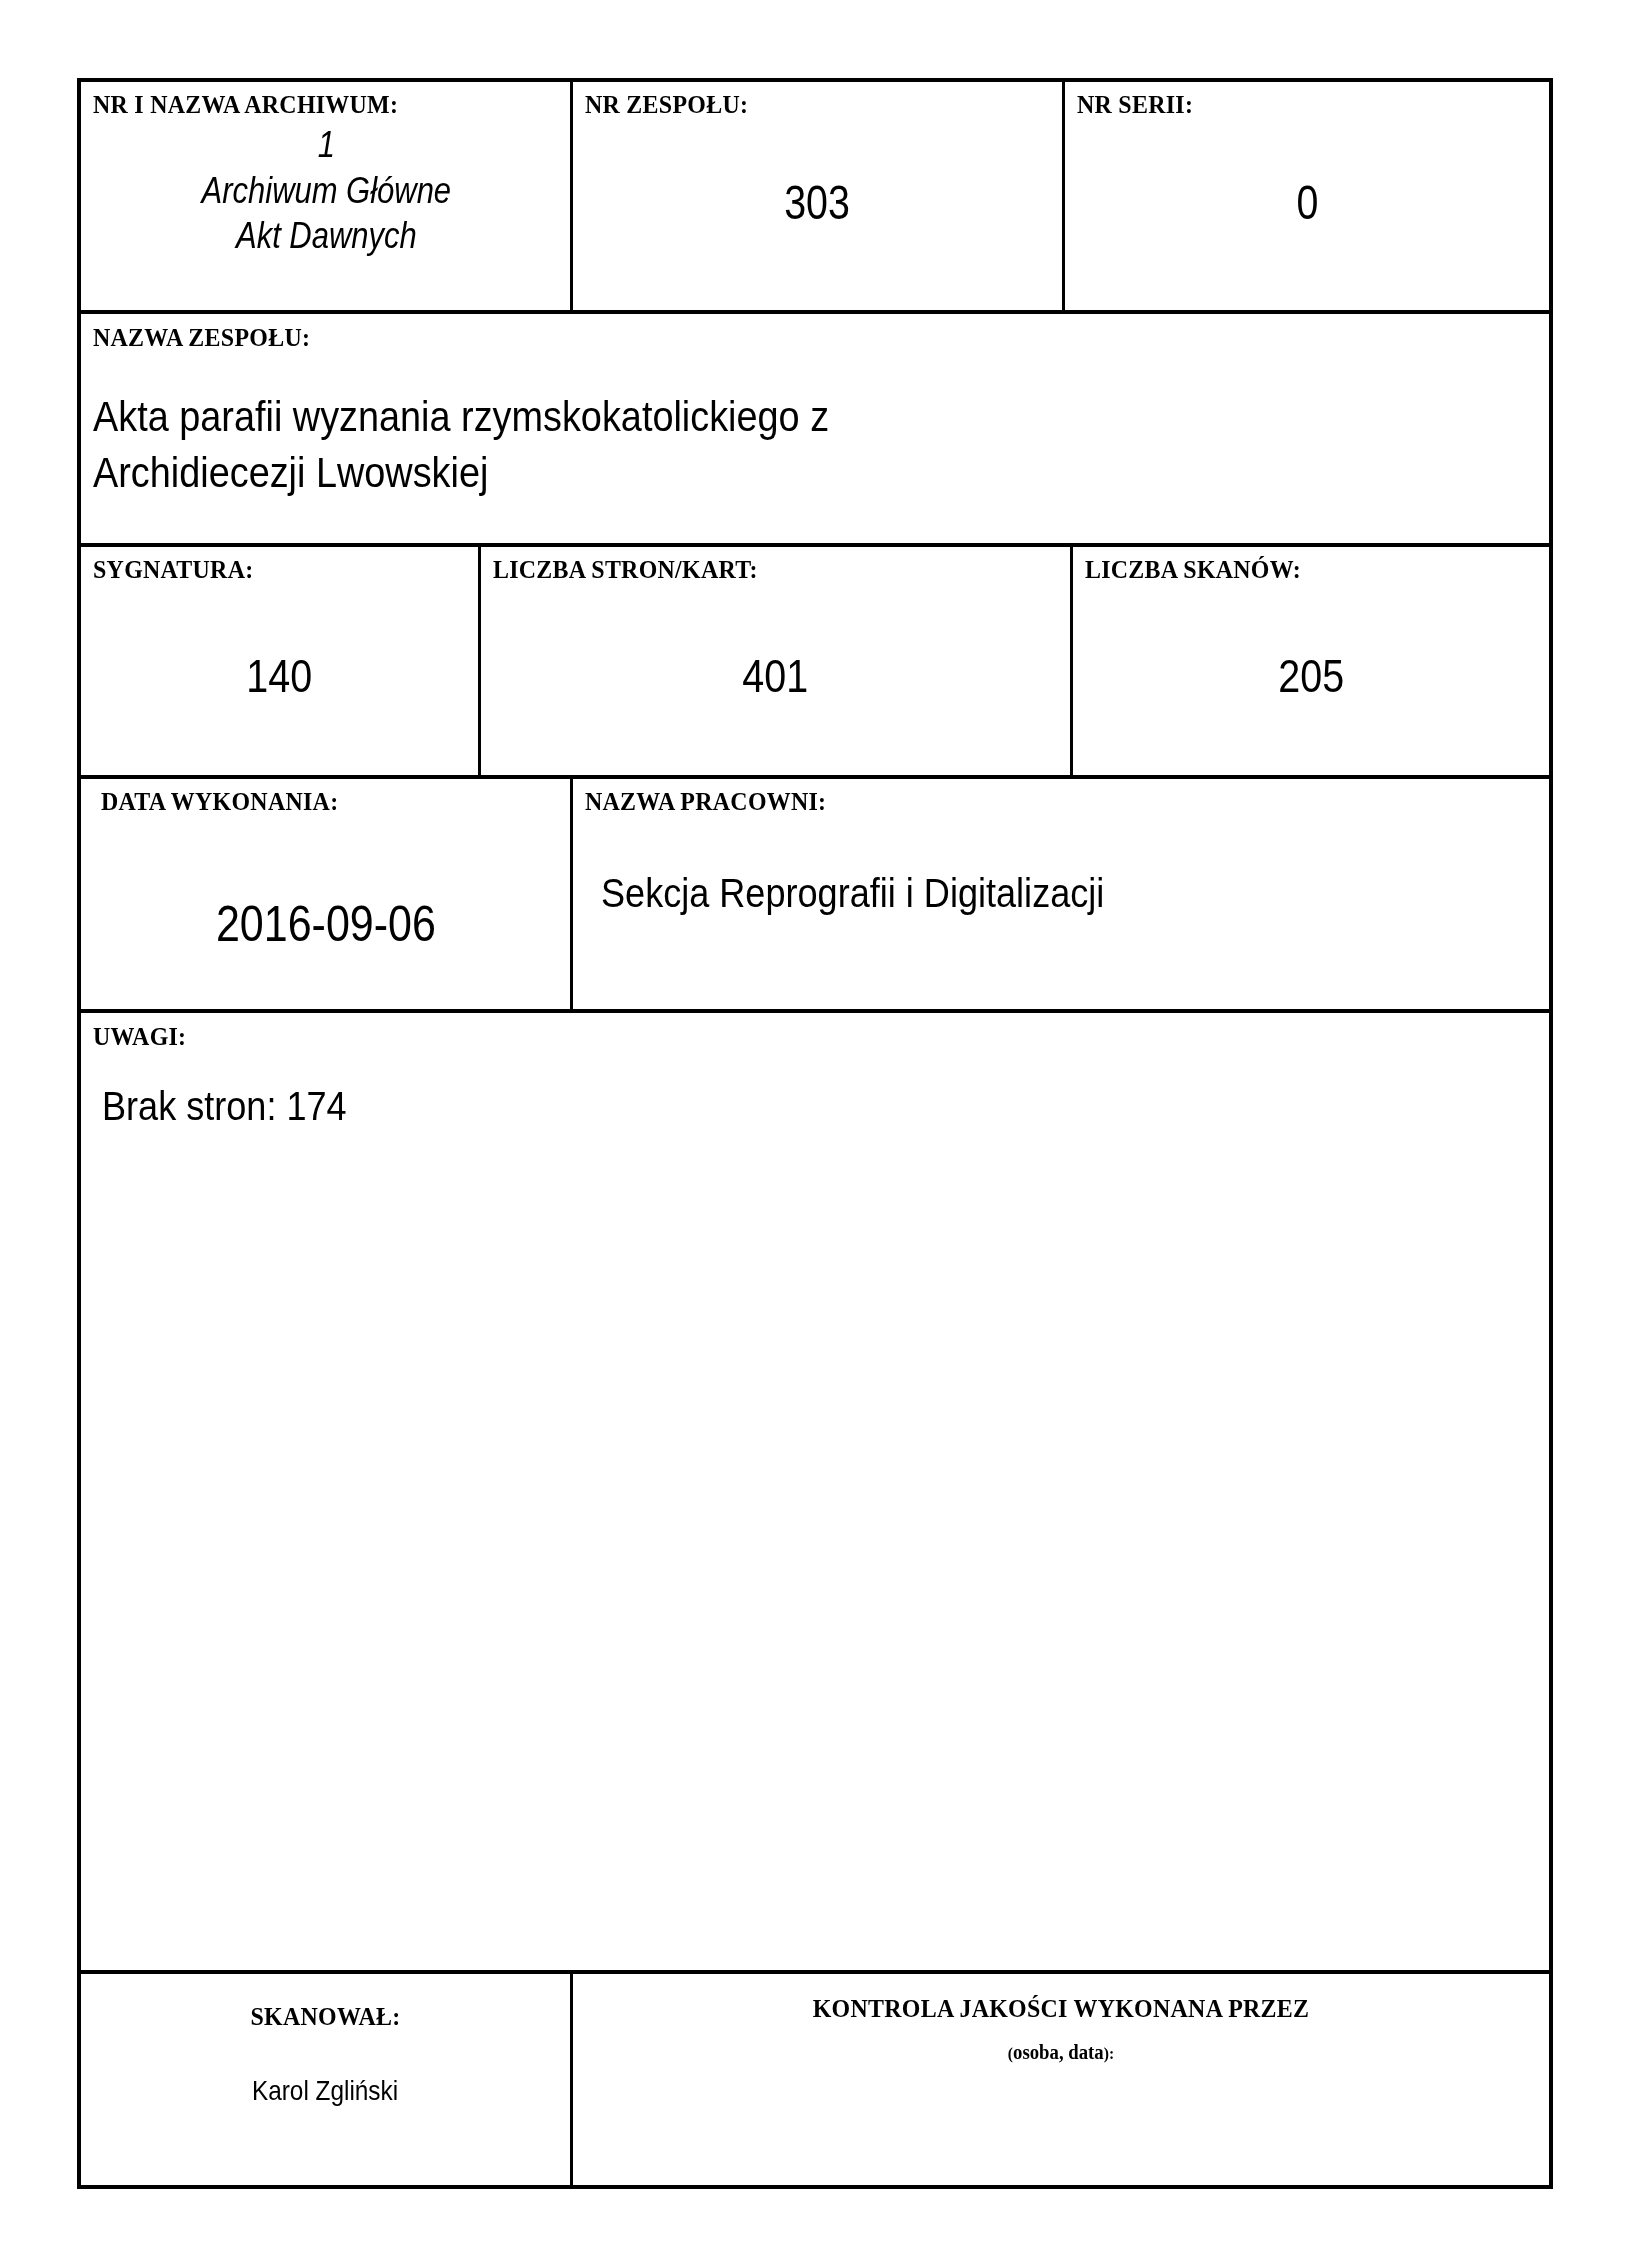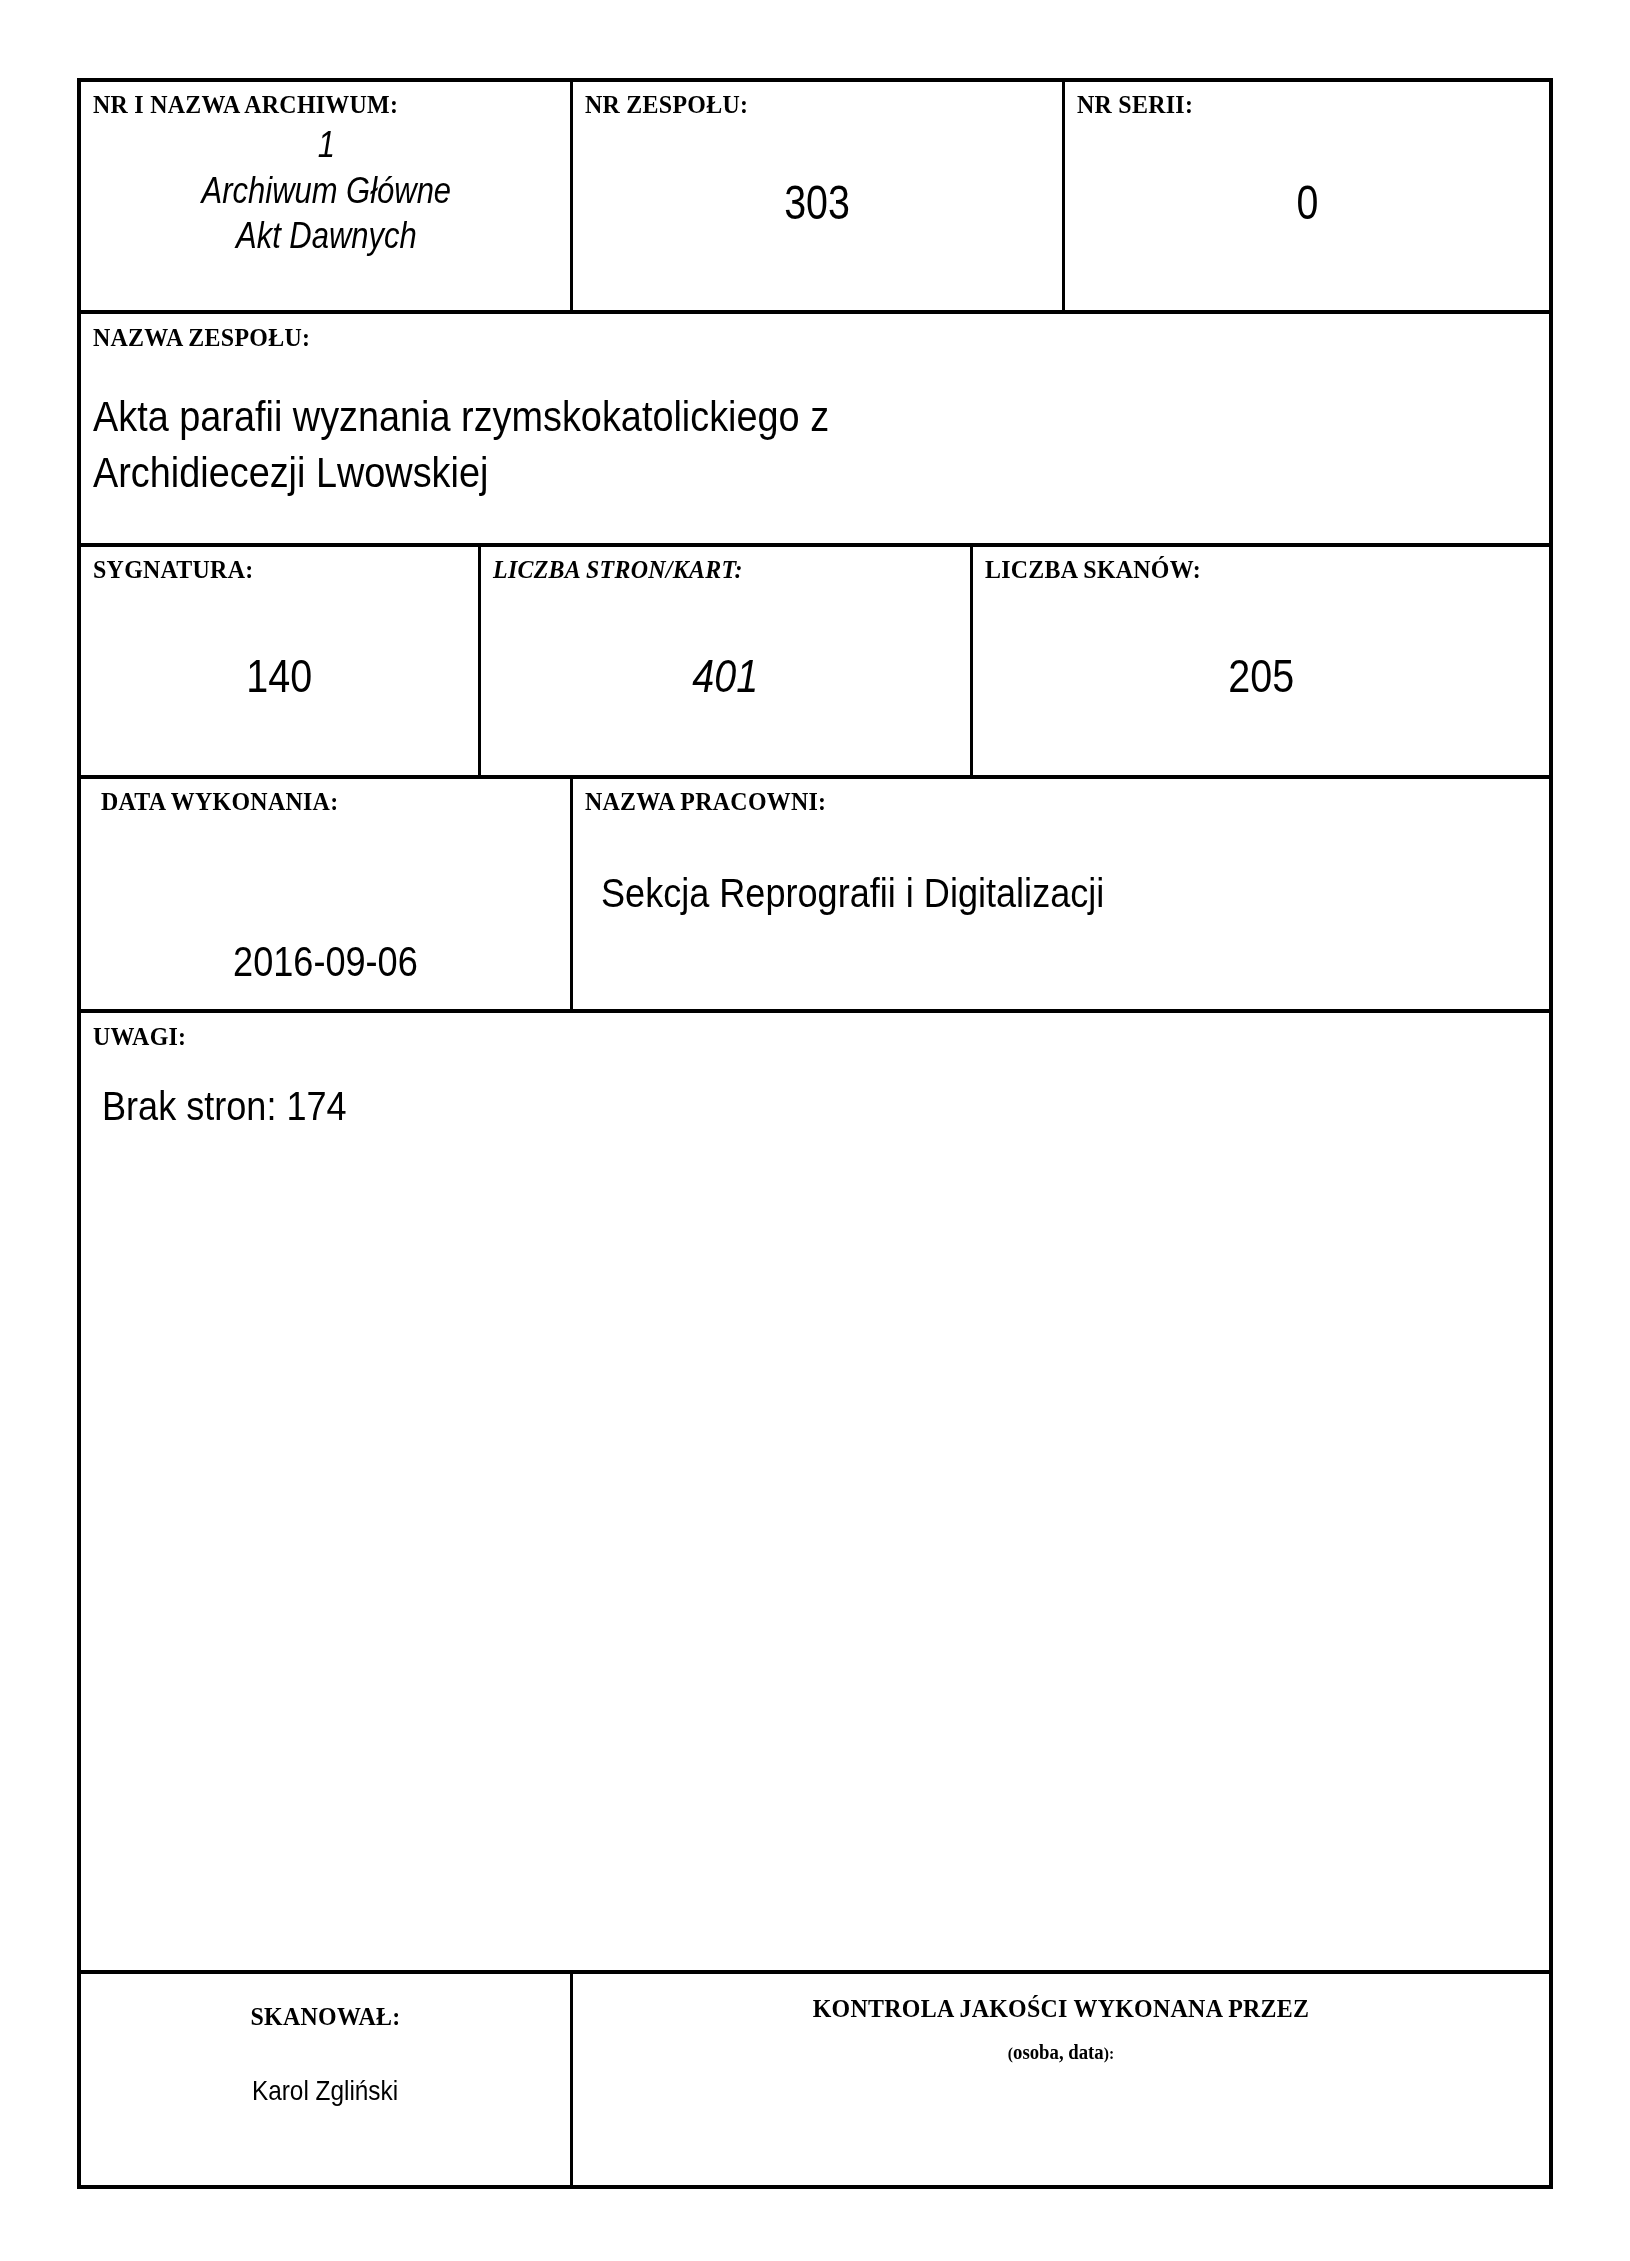--- a/index.html
+++ b/index.html
@@ -109,21 +109,21 @@
     color: #000;
     transform: scaleX(0.88);
     transform-origin: left top;
     width: 113%;
   }
   .zespol-name span { display: block; }
 
   
   .row-3 { height: 233px; }
   .r3c1 { width: 400px; }
-  .r3c2 { width: 492px; font-style: italic; }
+  .r3c2 { width: 592px; }
   .r3c3 { flex: 1; }
 
   .num-center {
     position: absolute;
     left: 0; right: 0;
     top: 56%;
     transform: translateY(-50%);
     text-align: center;
     font-family: "Liberation Sans", sans-serif;
     font-size: 47px;
@@ -139,23 +139,22 @@
   .r4c1 { width: 492px; padding-left: 20px; }
   .r4c2 { flex: 1; border-right: none; }
 
   .date-val {
     position: absolute;
     left: 0; right: 0;
     top: 63%;
     transform: translateY(-50%);
     text-align: center;
     font-family: "Liberation Sans", sans-serif;
-    font-size: 42px;
-    color: #000;
-    margin-top: 38px;
+    font-size: 50px;
+    color: #000;
   }
   .date-val span { display: inline-block; transform: scaleX(0.86); }
 
   .pracownia-val {
     margin-top: 54px;
     margin-left: 16px;
     font-family: "Liberation Sans", sans-serif;
     font-size: 41px;
     color: #000;
     transform: scaleX(0.88);

